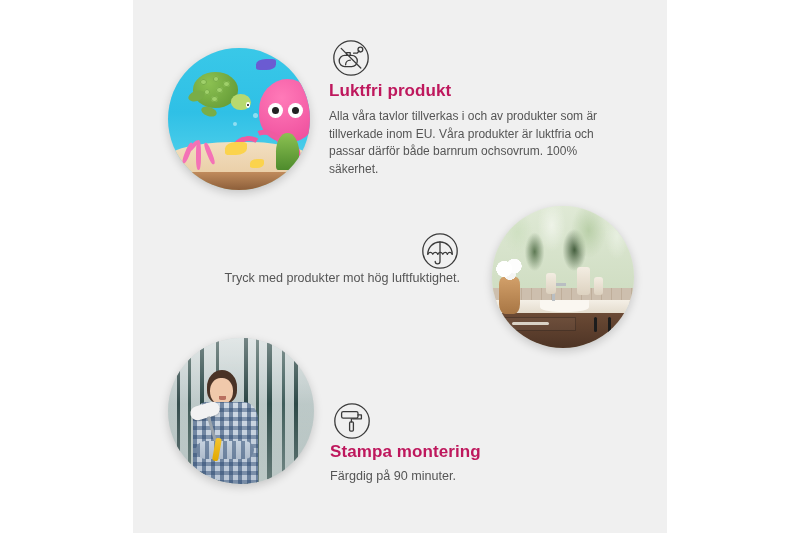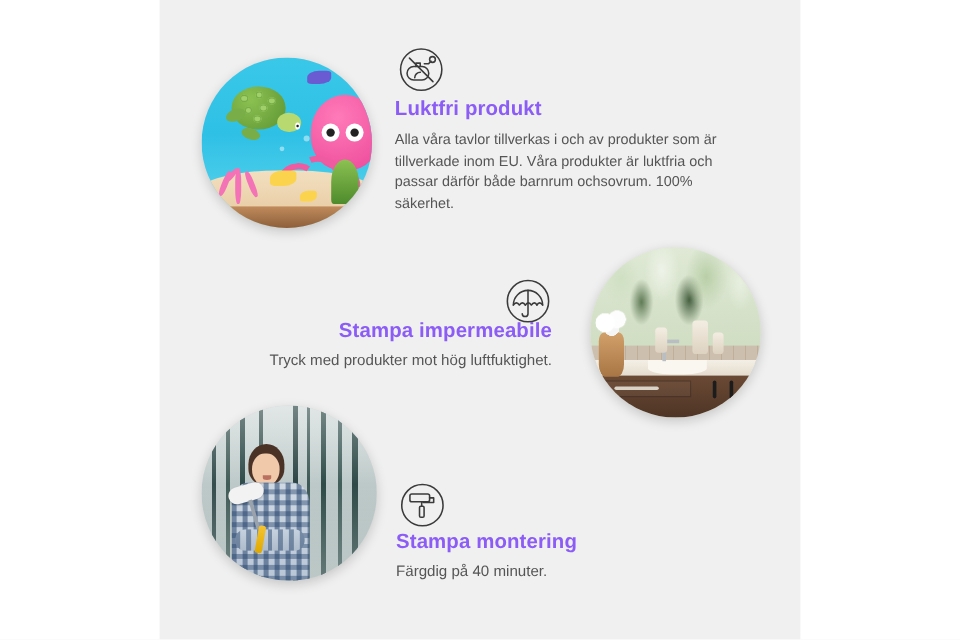--- a/index.html
+++ b/index.html
@@ -133,21 +133,21 @@
   .forest .tube{position:absolute;left:30%;top:60%;width:8%;height:20%;
     background:linear-gradient(#f4c430,#e0a800);border-radius:2px;transform:rotate(10deg);}
 
   
   .iconwrap{position:absolute;width:44px;height:44px;}
   .iconwrap svg{display:block;width:44px;height:44px;}
 
   
   .tblock{position:absolute;}
   .h{
-    color:#8b5cf6;font-weight:bold;letter-spacing:.1px;
+    color:#be185d;font-weight:bold;letter-spacing:.1px;
     font-size:17px;line-height:22px;margin:0;
   }
   .p{
     color:#555555;font-size:12px;line-height:17.6px;margin:0;
   }
   .p.sub{font-size:12.6px;color:#555;}
   .al-left{text-align:left;}
   .al-right{text-align:right;}
 </style>
 </head>
@@ -215,21 +215,20 @@
       <path d="M12.2 12.4 31.8 32"></path>
     </svg>
   </div>
 
   <div class="tblock al-left" style="left:329px;top:80px;width:290px;">
     <p class="h">Luktfri produkt</p>
     <p class="p" style="margin-top:6px;">Alla våra tavlor tillverkas i och av produkter som är tillverkade inom EU. Våra produkter är luktfria och passar därför både barnrum ochsovrum. 100% säkerhet.</p>
   </div>
 
   <div class="tblock al-right" style="left:200px;top:265px;width:260px;">
-    <p class="h">Stampa impermeabile</p>
     <p class="p sub" style="margin-top:5px;">Tryck med produkter mot hög luftfuktighet.</p>
   </div>
 
   <div class="iconwrap" style="left:418px;top:229px;">
     <svg viewBox="0 0 44 44" fill="none" stroke="#3b3b3b" stroke-width="1.3" stroke-linecap="round" stroke-linejoin="round">
       <circle cx="22" cy="22" r="17.2"></circle>
       <path d="M9.8 25.2a12.2 12.2 0 0 1 24.4 0"></path>
       <path d="M9.8 25.2c1.5-2.4 3.6-2.4 5 0 1.5-2.4 3.6-2.4 5 0"></path>
       <path d="M19.8 25.2c1.5-2.4 3.6-2.4 5 0 1.5-2.4 3.6-2.4 4.6 0"></path>
       <path d="M29.4 25.2c1.2-2.4 3.4-2.4 4.8 0"></path>
@@ -280,16 +279,16 @@
       <circle cx="22" cy="22" r="17.2"></circle>
       <rect x="11.6" y="12.6" width="16.4" height="6.6" rx="1.6"></rect>
       <path d="M28 15.9h3.4v3.9H22.6"></path>
       <path d="M21.4 19.8v3.1"></path>
       <rect x="19.6" y="22.9" width="3.8" height="9.2" rx="1.1"></rect>
     </svg>
   </div>
 
   <div class="tblock al-left" style="left:330px;top:441px;width:260px;">
     <p class="h">Stampa montering</p>
-    <p class="p sub" style="margin-top:5px;">Färgdig på 40 minuter.</p>
+    <p class="p sub" style="margin-top:5px;">Färgdig på 90 minuter.</p>
   </div>
 
 </div>
 
 </body></html>

